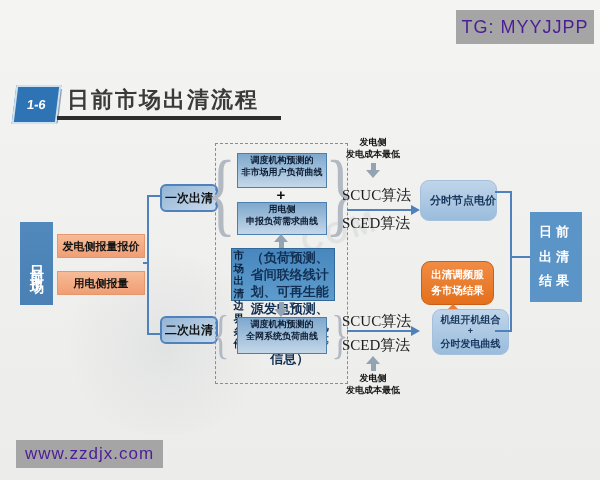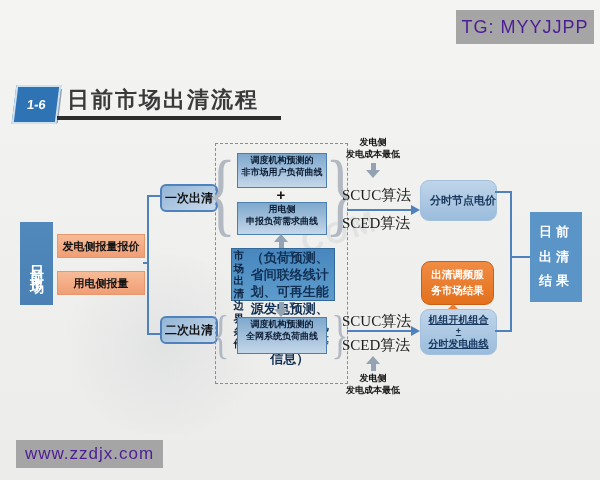--- a/index.html
+++ b/index.html
@@ -200,21 +200,21 @@
 
   <div class="abs freq-box" style="left:421px;top:261px;width:71px;height:42px;">
     <span>出清调频服</span>
     <span>务市场结果</span>
   </div>
   <div class="abs ba orange" style="left:444px;top:304px;">
     <div class="headup"></div>
       <div class="stem"></div>
   </div>
 
-  <div class="abs soft-box" style="left:420px;top:309px;width:75px;height:44px;font-size:10px;line-height:1.25;text-decoration:underline;">
+  <div class="abs soft-box" style="left:432px;top:309px;width:75px;height:44px;font-size:10px;line-height:1.25;">
     <span>机组开机组合</span>
     <span style="font-size:9px;">+</span>
     <span>分时发电曲线</span>
   </div>
 
   <div class="abs bline" style="left:495px;top:191px;width:17px;height:2px;"></div>
   <div class="abs bline" style="left:495px;top:330px;width:17px;height:2px;"></div>
   <div class="abs bline" style="left:510px;top:191px;width:2px;height:141px;"></div>
   <div class="abs bline" style="left:512px;top:256px;width:18px;height:2px;"></div>
 

